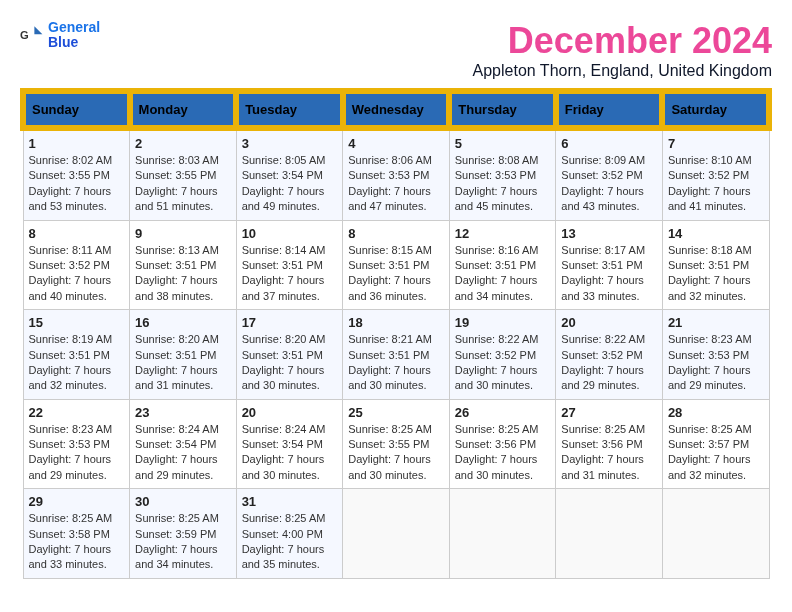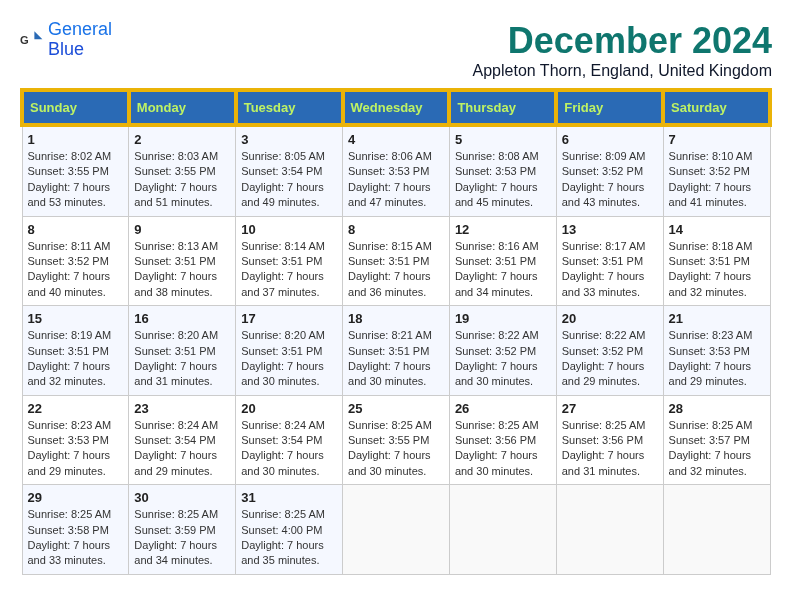--- a/index.html
+++ b/index.html
@@ -15,57 +15,57 @@
       justify-content: space-between;
       align-items: flex-start;
       margin-bottom: 8px;
     }
     .logo {
       display: flex;
       align-items: center;
       gap: 4px;
     }
     .logo-text {
-      font-size: 18px;
-      font-weight: normal;
+      font-size: 14px;
+      font-weight: bold;
       color: #333;
       line-height: 1.1;
     }
     .logo-text span {
       color: #1a73e8;
     }
     .logo-icon {
       width: 24px;
       height: 24px;
     }
     .title-area {
       text-align: right;
     }
     .month-title {
       font-size: 36px;
       font-weight: bold;
-      color: #0f766e;
+      color: #ec4899;
     }
     .location-title {
       font-size: 16px;
       color: #0f172a;
     }
     table {
       width: 100%;
       border-collapse: collapse;
       table-layout: fixed;
     }
     thead th {
       background-color: #2a6ab5;
-      color: #bef264;
+      color: #000000;
       font-size: 13px;
       font-weight: bold;
       padding: 8px 6px;
       text-align: left;
-      border: 4px solid #eab308;
+      border: 6px solid #eab308;
     }
     tbody td {
       vertical-align: top;
       border: 1px solid #ccc;
       padding: 5px 5px;
       font-size: 10.5px;
       color: #333;
       height: 80px;
       background: #fff;
     }

